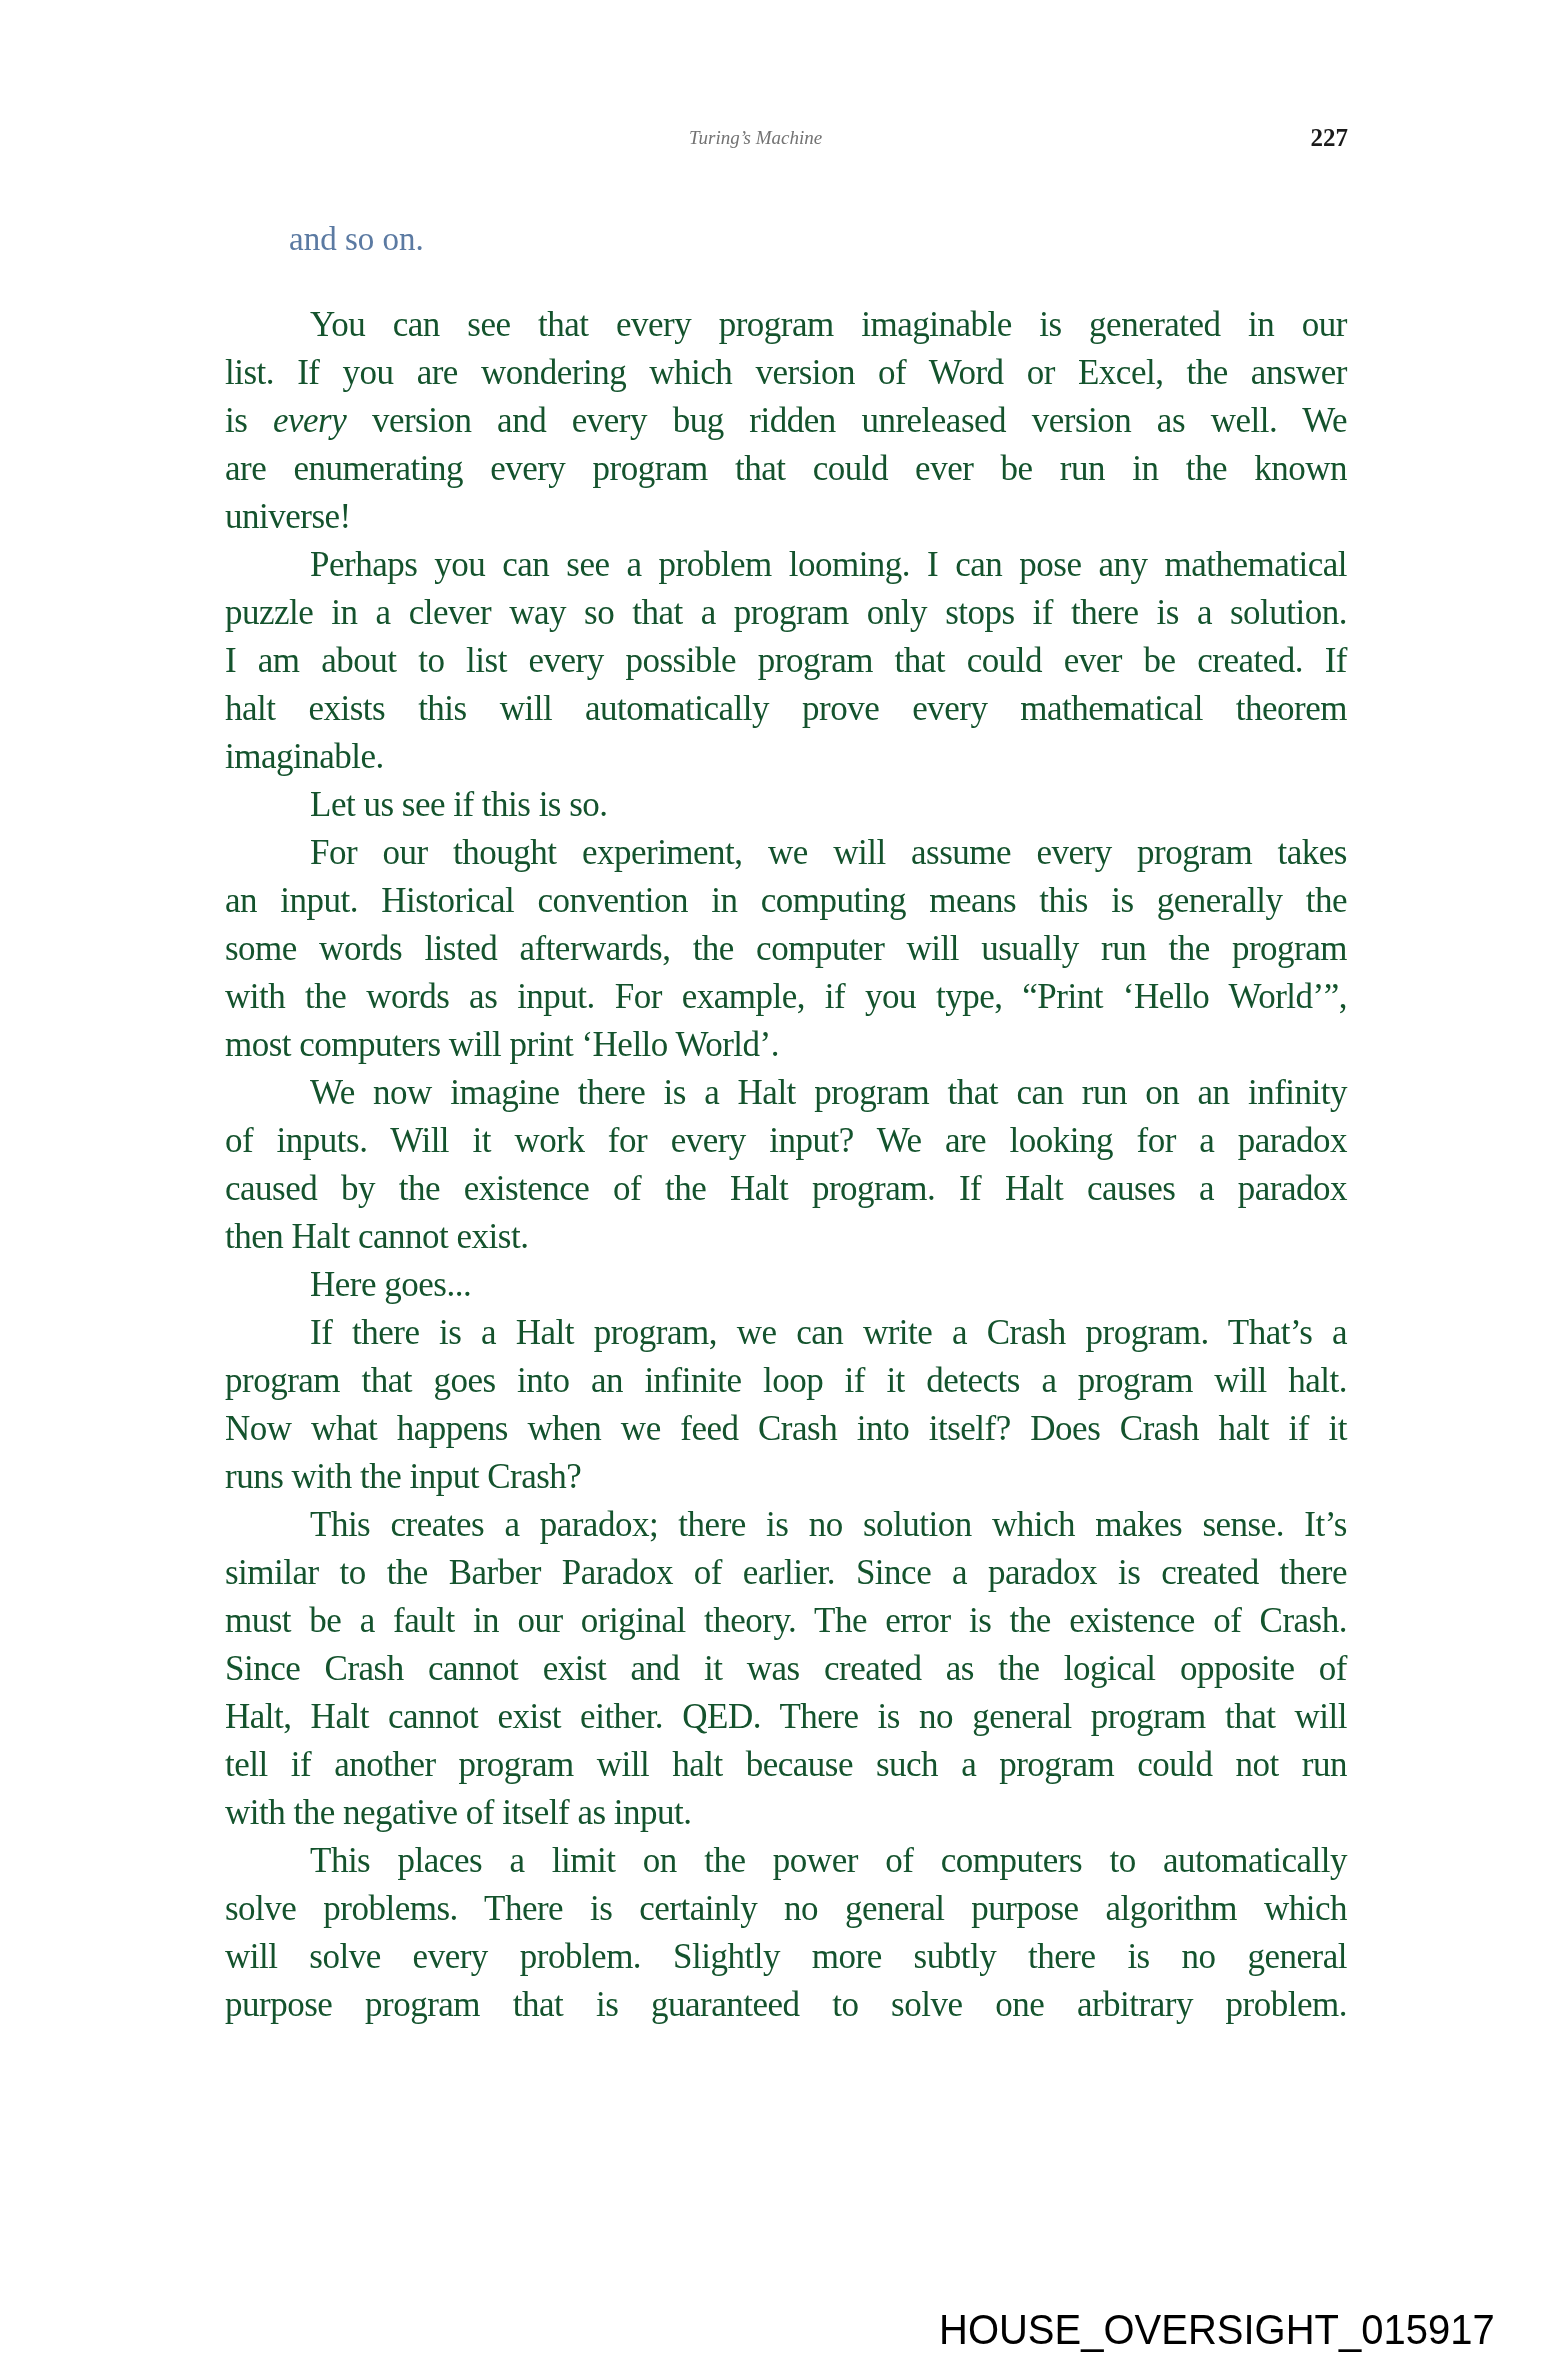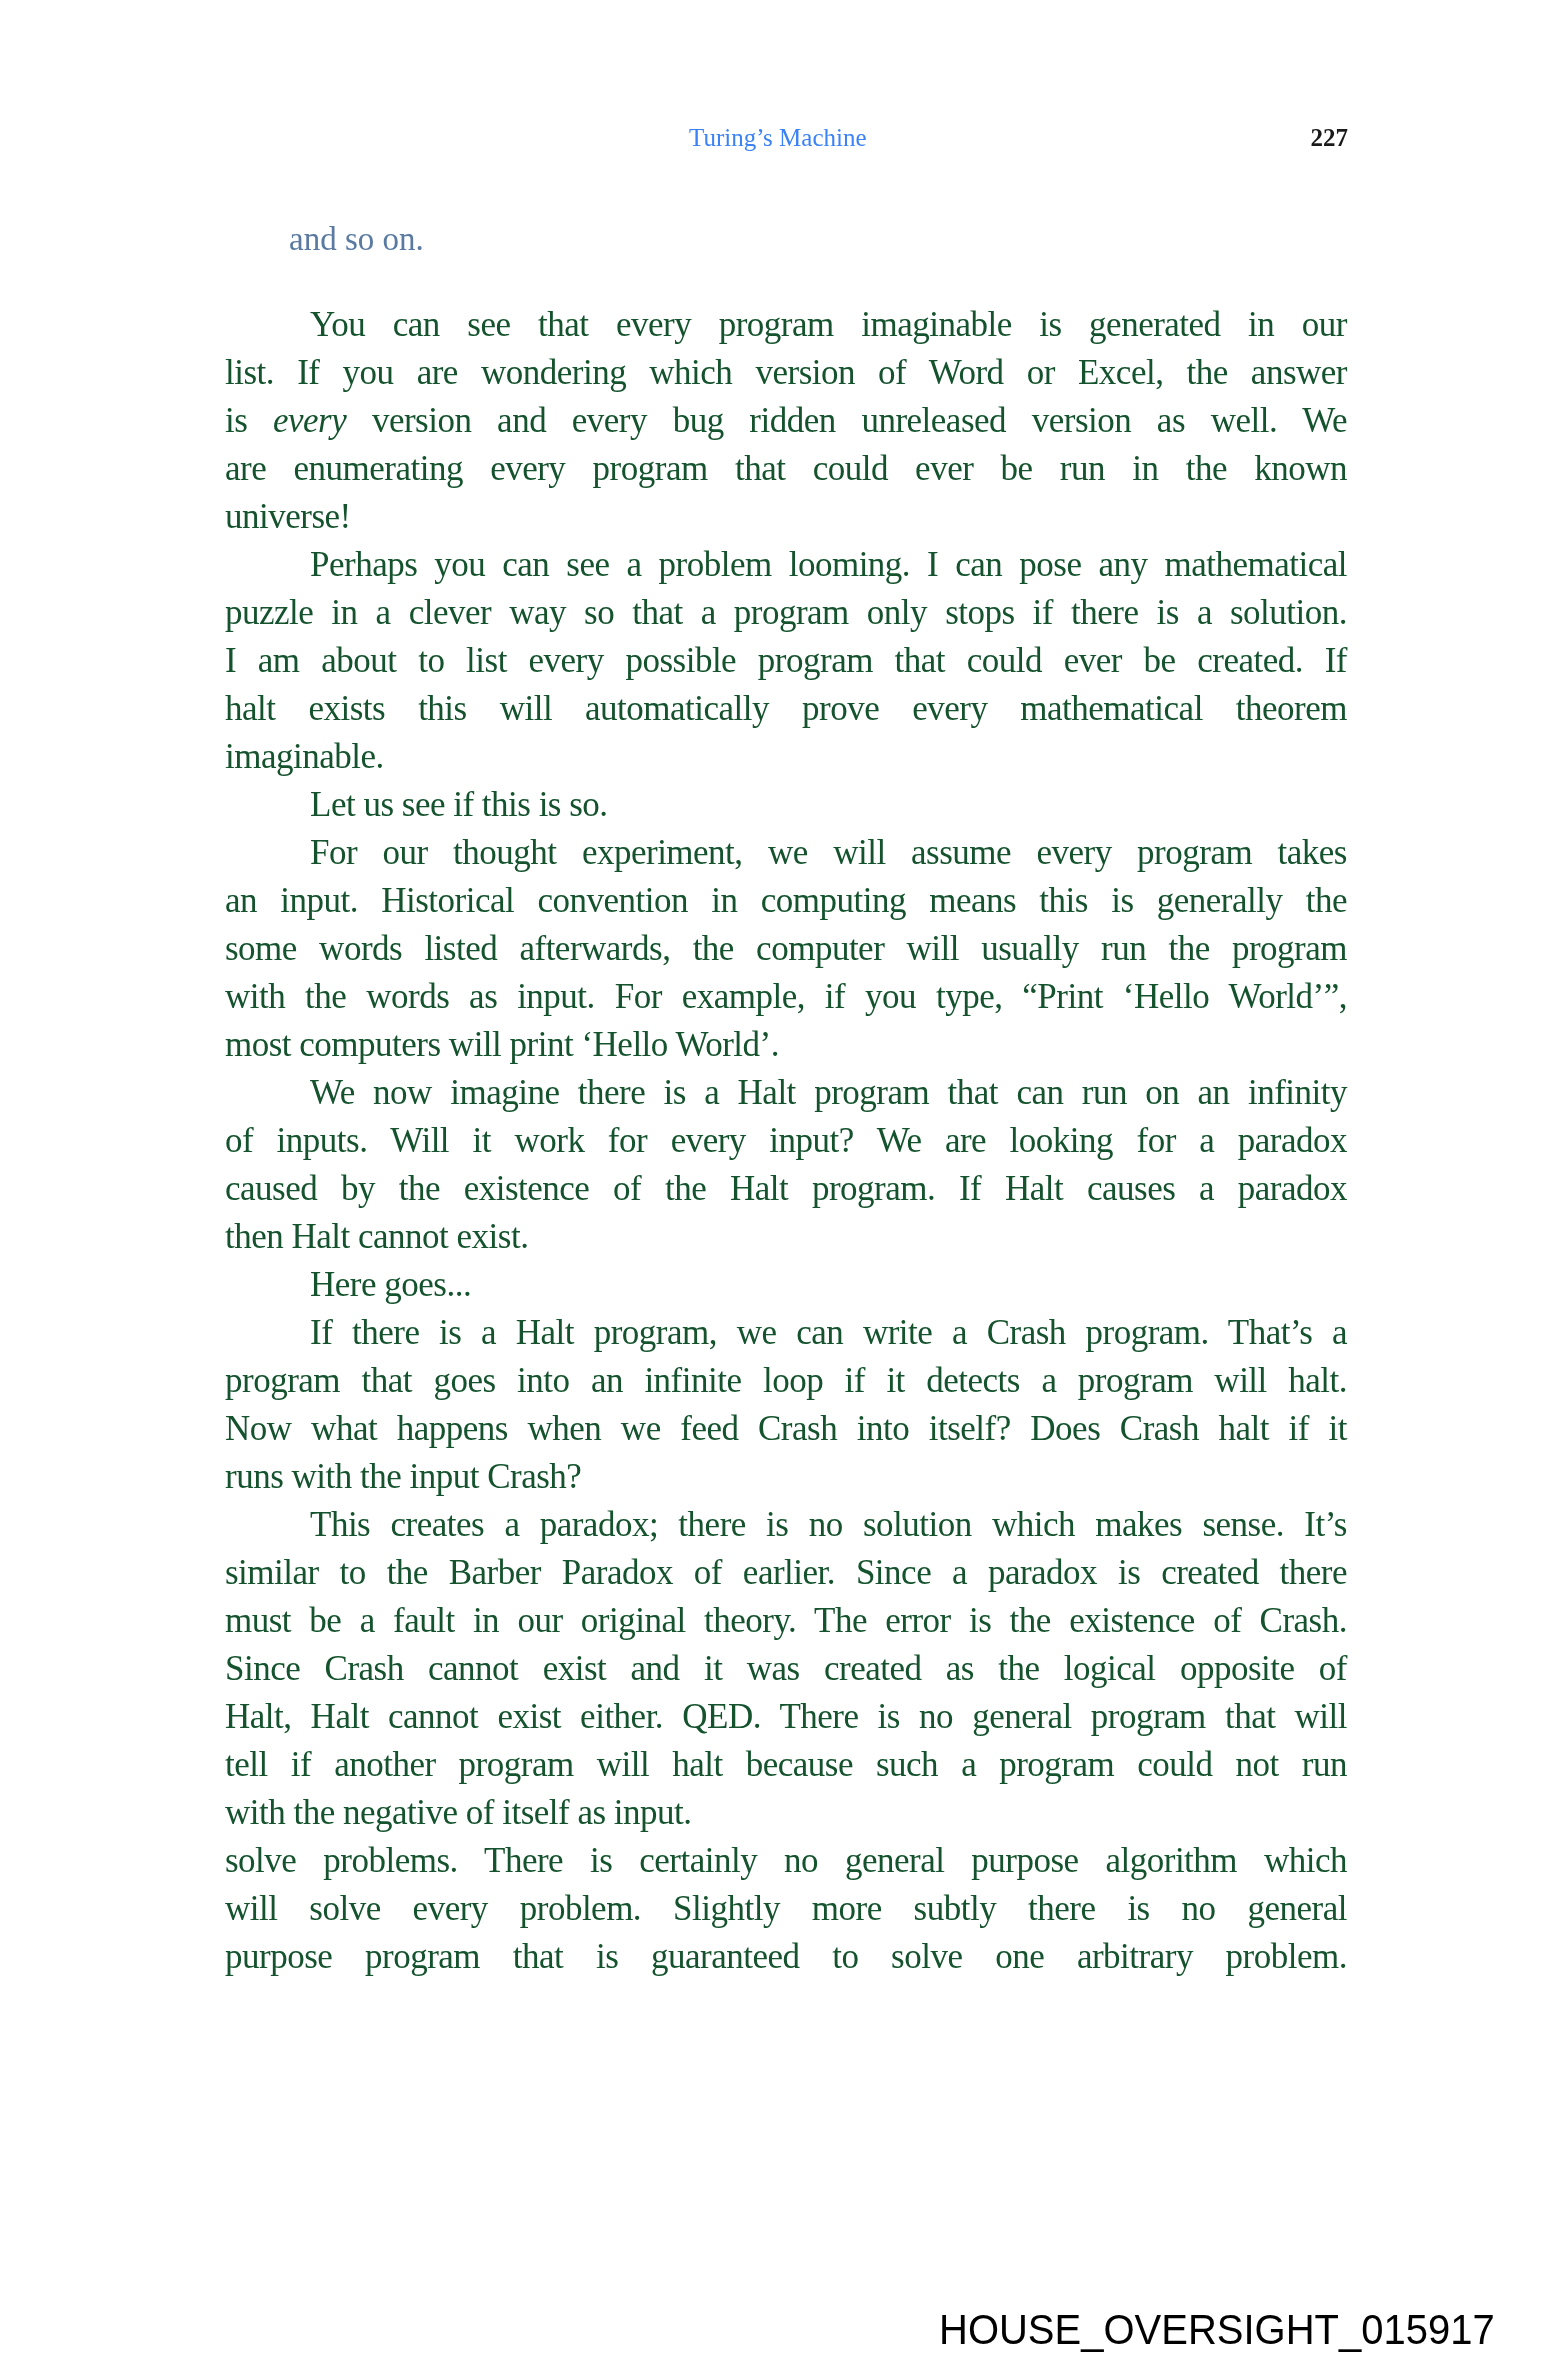--- a/index.html
+++ b/index.html
@@ -1,21 +1,21 @@
 <!DOCTYPE html>
 <html style="font-size:13.7px"><head>
 <meta charset="utf-8">
 <style>
   html, body { margin: 0; padding: 0; background: #ffffff; }
   body { width: 1545px; height: 2377px; position: relative; overflow: hidden; }
   .page { position: absolute; left: 0; top: 0; width: 1545px; height: 2377px; background: #fff; }
   .running-head {
     position: absolute; left: 689px; top: 121px;
-    font-family: "Liberation Serif", serif; font-size: 25px; color: #3b82f6;
-    line-height: 33px; white-space: nowrap;
+    font-family: "Liberation Serif", serif; font-size: 19px; color: #737373;
+    line-height: 33px; white-space: nowrap; font-style: italic;
   }
   .page-number {
     position: absolute; left: 1295px; top: 121px; width: 53px; text-align: right;
     font-family: "Liberation Serif", serif; font-size: 25px; color: #1a1a1a;
     line-height: 33px;
     font-weight: bold;
   }
   .code-tail {
     position: absolute; left: 289px; top: 212px;
     font-family: "Liberation Serif", serif; font-size: 33px; color: #5b7aa2;
@@ -92,20 +92,21 @@
       <div>
         <span class="line indent">This creates a paradox; there is no solution which makes sense. It’s</span>
         <span class="line">similar to the Barber Paradox of earlier. Since a paradox is created there</span>
         <span class="line">must be a fault in our original theory. The error is the existence of Crash.</span>
         <span class="line">Since Crash cannot exist and it was created as the logical opposite of</span>
         <span class="line">Halt, Halt cannot exist either. QED. There is no general program that will</span>
         <span class="line">tell if another program will halt because such a program could not run</span>
         <span class="line last">with the negative of itself as input.</span>
       </div>
       <div>
+        <span class="line indent">This places a limit on the power of computers to automatically</span>
         <span class="line">solve problems. There is certainly no general purpose algorithm which</span>
         <span class="line">will solve every problem. Slightly more subtly there is no general</span>
         <span class="line">purpose program that is guaranteed to solve one arbitrary problem.</span>
       </div>
     </div>
 
   <div class="bates">HOUSE_OVERSIGHT_015917</div>
 </div>
 
 

